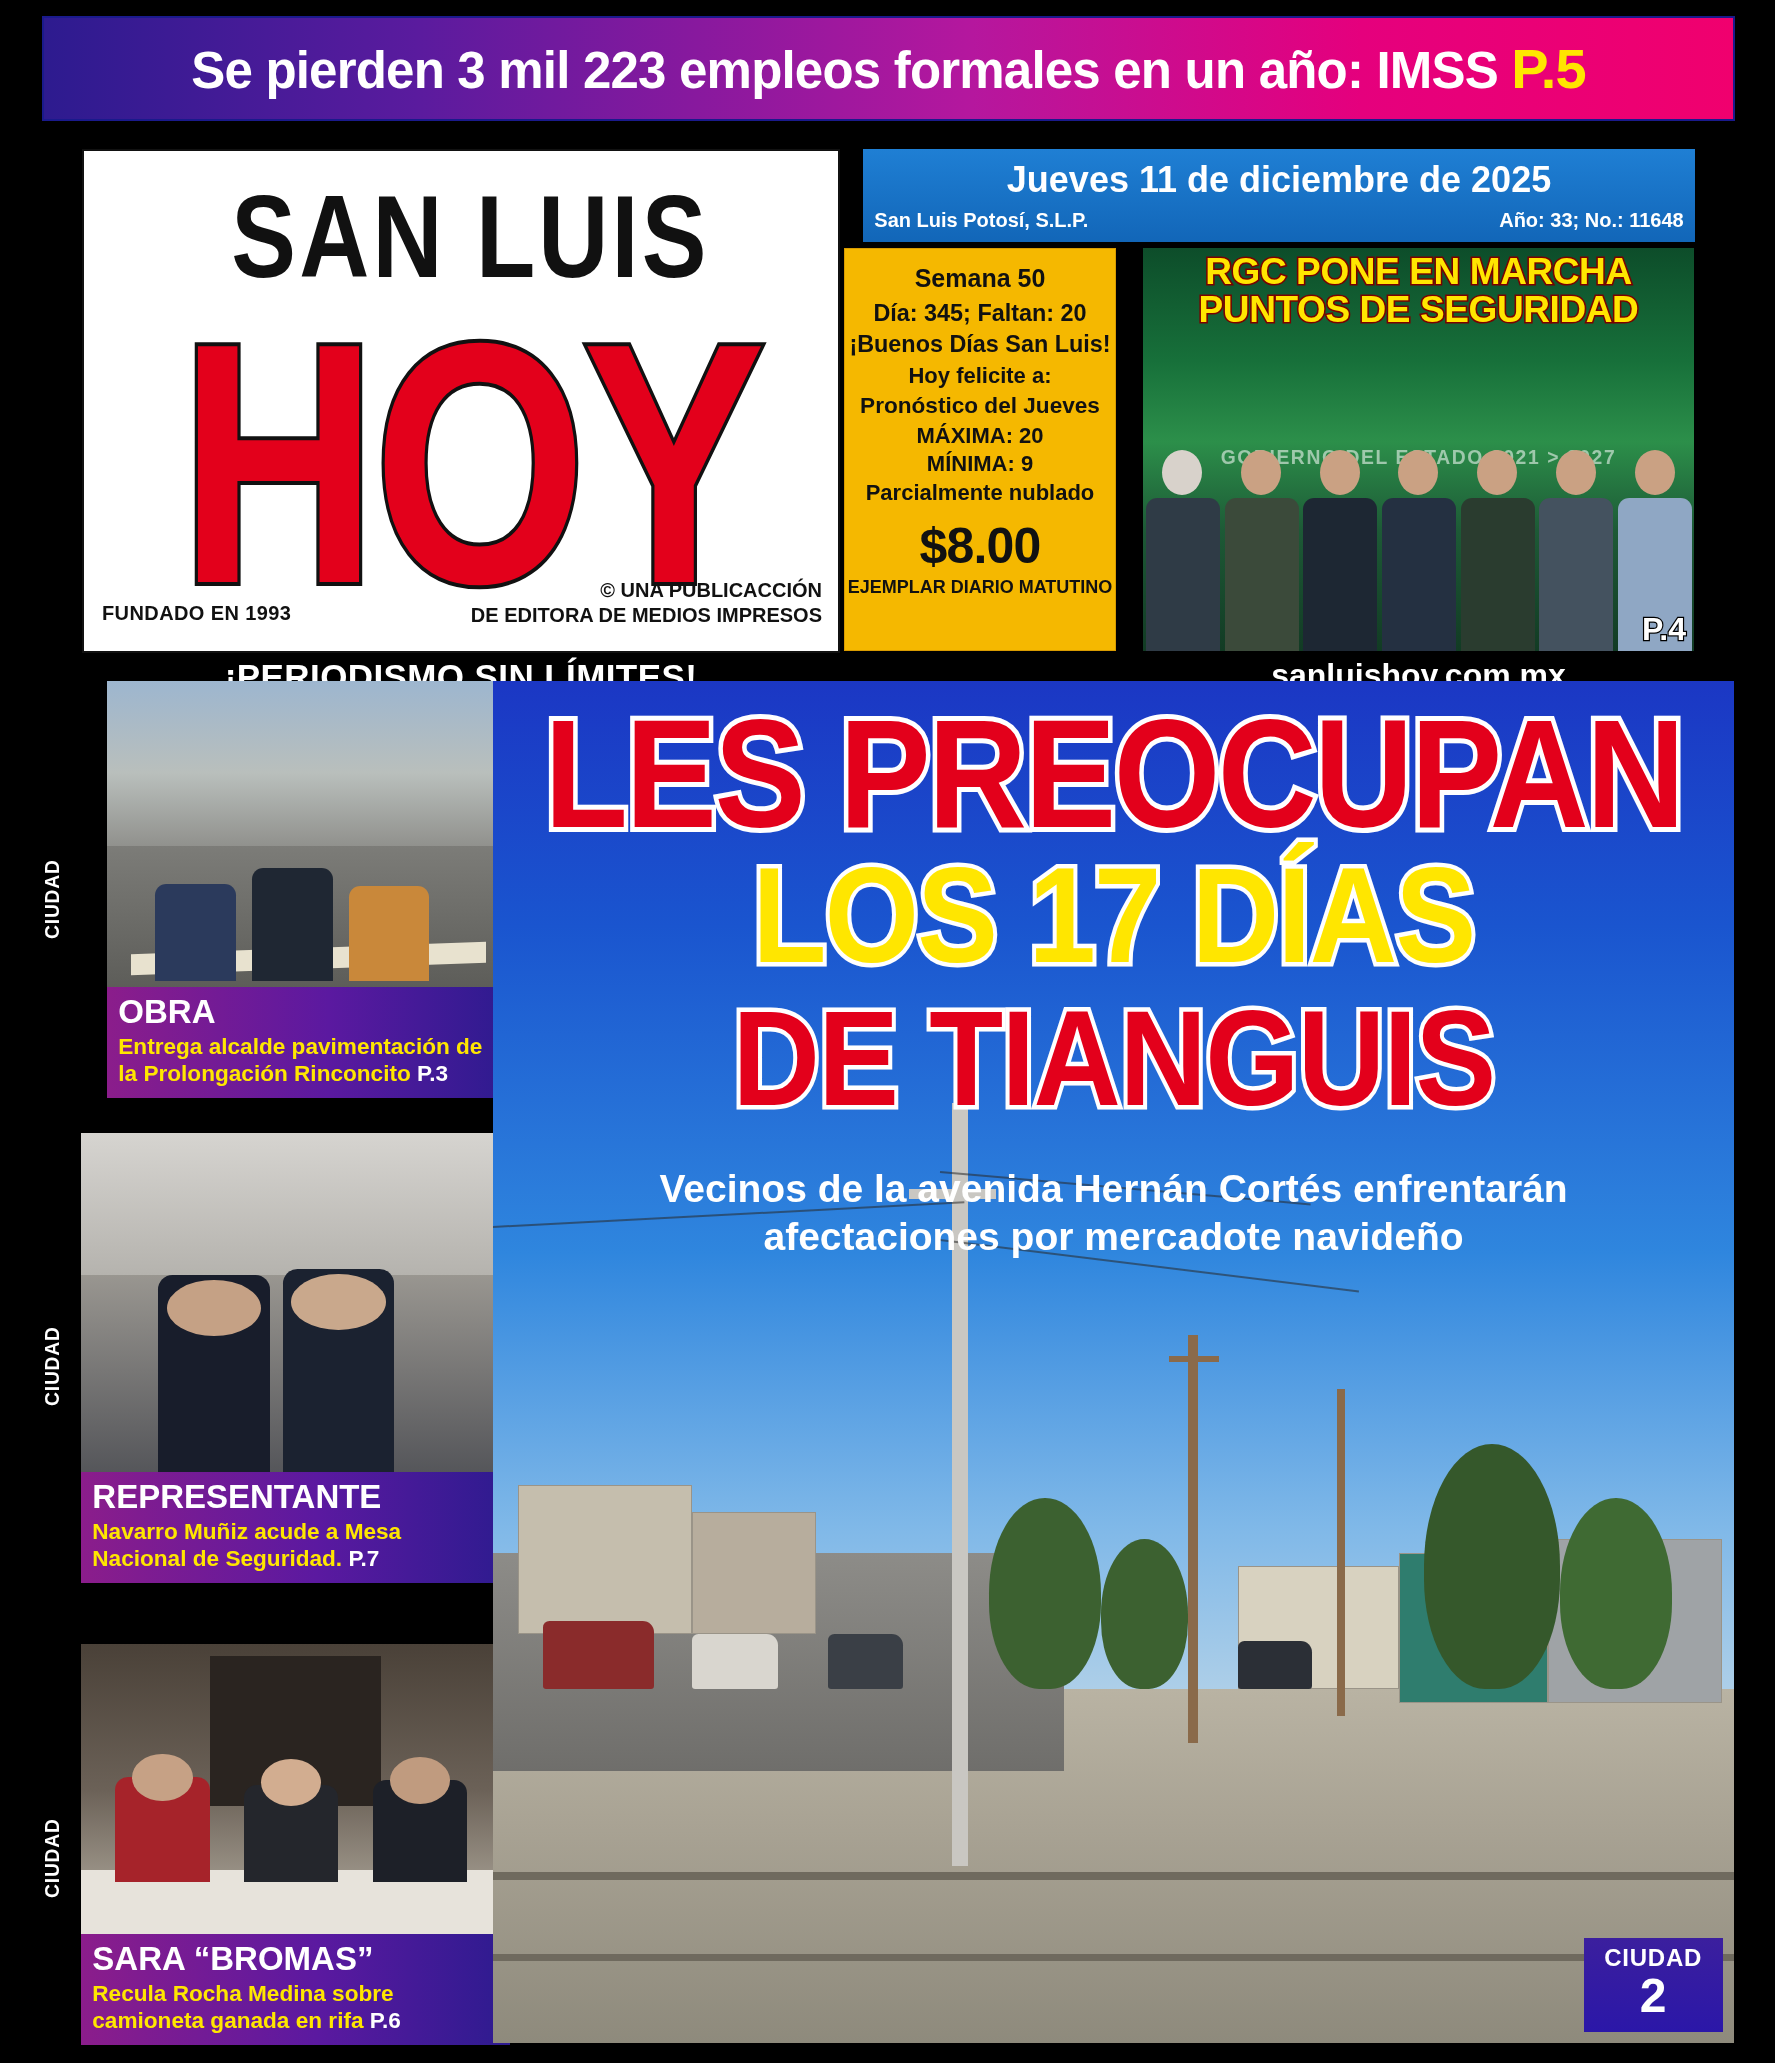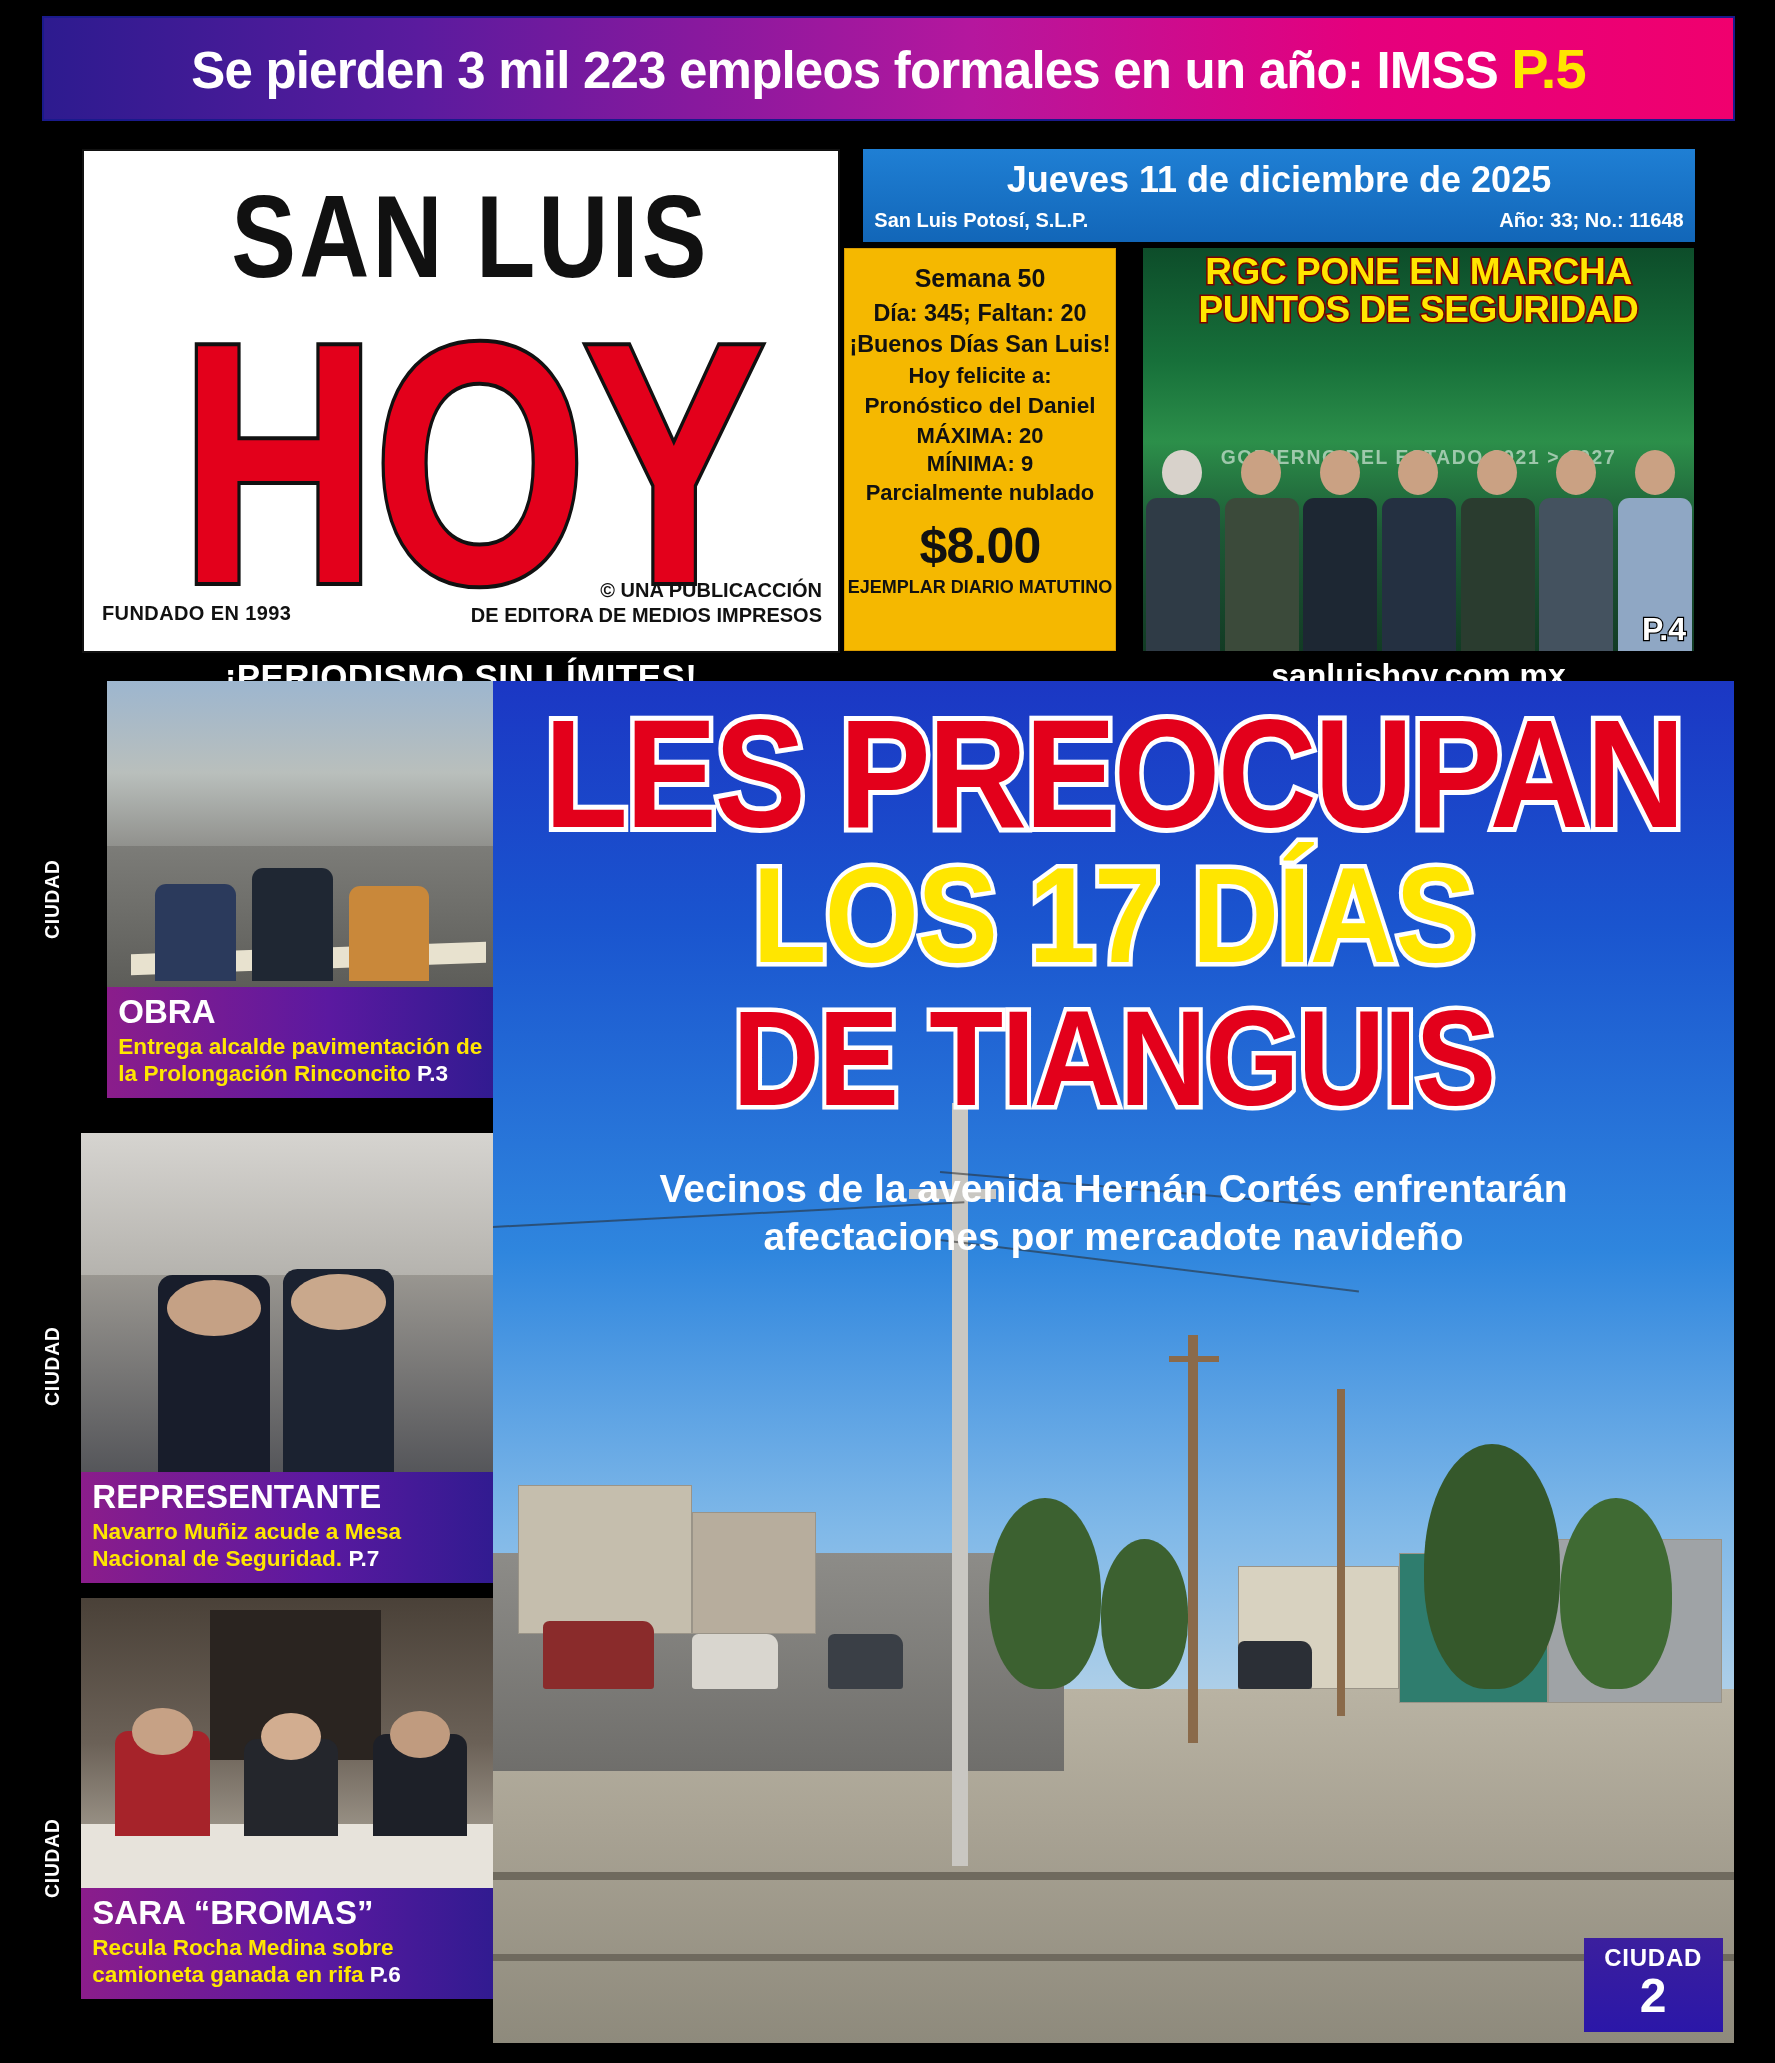--- a/index.html
+++ b/index.html
@@ -361,21 +361,21 @@
       <div class="date-main">Jueves 11 de diciembre de 2025</div>
       <div class="date-sub-left">San Luis Potosí, S.L.P.</div>
       <div class="date-sub-right">Año: 33; No.: 11648</div>
     </div>
 
     <div class="info-box">
       <div class="l1">Semana 50</div>
       <div class="l2">Día: 345; Faltan: 20</div>
       <div class="l3">¡Buenos Días San Luis!</div>
       <div class="l4">Hoy felicite a:</div>
-      <div class="w-title">Pronóstico del Daniel</div>
+      <div class="w-title">Pronóstico del Jueves</div>
       <div class="w-line">MÁXIMA: 20</div>
       <div class="w-line">MÍNIMA: 9</div>
       <div class="w-line">Parcialmente nublado</div>
       <div class="price">$8.00</div>
       <div class="price-sub">EJEMPLAR DIARIO MATUTINO</div>
     </div>
 
     <div class="rgc-box">
       <div class="rgc-sky"></div>
       <div class="rgc-banner-txt">GOBIERNO DEL ESTADO 2021 &gt; 2027</div>
@@ -451,21 +451,21 @@
       <div class="side-caption">
         <div class="ttl">REPRESENTANTE</div>
         <div class="dek">
           <span>Navarro Muñiz acude a Mesa Nacional de Seguridad.</span>
           <span class="pg">P.7</span>
         </div>
       </div>
     </div>
 
     <div class="side-tag" style="top: 1048px; height: 258px;">CIUDAD</div>
-    <div class="side-item" style="top: 917px;">
+    <div class="side-item" style="top: 963px;">
       <div class="side-photo" style="height: 290px; background: linear-gradient(180deg,#4a4138 0%, #6b6157 50%, #b9b3a6 100%);">
         <div style="position:absolute;left:30%;top:4%;width:40%;height:52%;background:#2a2420;"></div>
         <div style="position:absolute;left:0;bottom:0;width:100%;height:22%;background:#e7e3db;"></div>
         <div style="position:absolute;left:8%;bottom:18%;width:22%;height:105px;background:#a6232a;border-radius:13px 13px 0 0;"></div>
         <div style="position:absolute;left:12%;bottom:46%;width:14%;height:47px;border-radius:50%;background:#c6a185;"></div>
         <div style="position:absolute;left:38%;bottom:18%;width:22%;height:97px;background:#24262c;border-radius:13px 13px 0 0;"></div>
         <div style="position:absolute;left:42%;bottom:44%;width:14%;height:47px;border-radius:50%;background:#d2ad90;"></div>
         <div style="position:absolute;left:68%;bottom:18%;width:22%;height:102px;background:#1d2028;border-radius:13px 13px 0 0;"></div>
         <div style="position:absolute;left:72%;bottom:45%;width:14%;height:47px;border-radius:50%;background:#c09b7f;"></div>
       </div>

